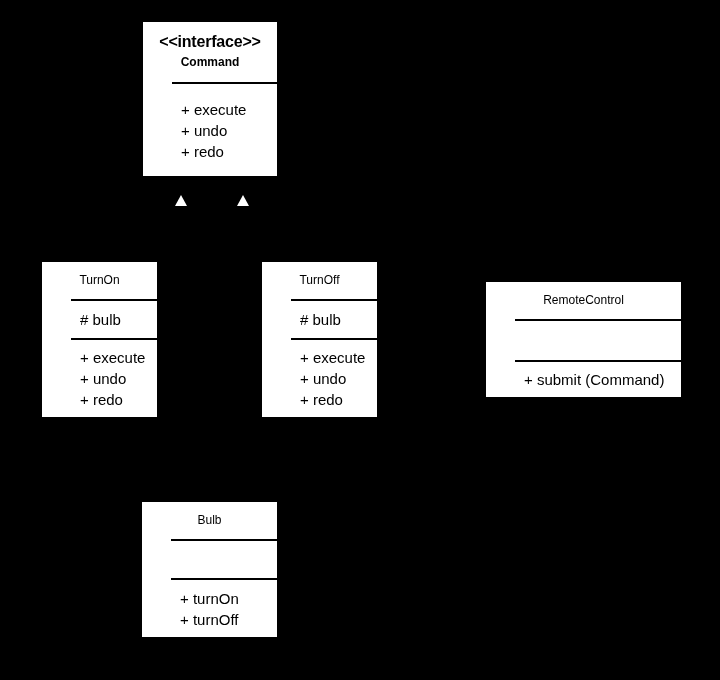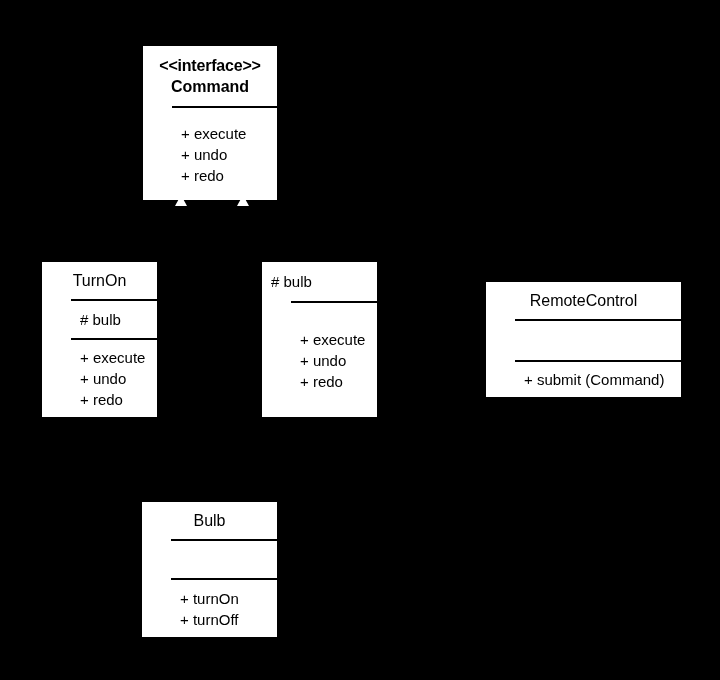--- a/index.html
+++ b/index.html
@@ -56,21 +56,21 @@
   }
 
   .stereotype {
     font-size: 16px;
     font-weight: bold;
     line-height: 21px;
     letter-spacing: -0.2px;
   }
 
   .class-name {
-    font-size: 16px;
+    font-size: 12px;
     line-height: 21px;
   }
 
   .class-name.bold {
     font-weight: bold;
   }
 
   
   .compartment-attrs,
   .compartment-ops {
@@ -105,21 +105,21 @@
     border-left: 6px solid transparent;
     border-right: 6px solid transparent;
     border-bottom: 11px solid #ffffff;
   }
 </style>
 </head>
 <body>
 
 <div id="diagram-canvas">
 
-  <div class="uml-class" id="class-command" style="left:141px; top:44px; width:138px; height:158px;">
+  <div class="uml-class" id="class-command" style="left:141px; top:20px; width:138px; height:158px;">
     <div class="compartment compartment-header" style="height:60px;">
       <div class="stereotype">&lt;&lt;interface&gt;&gt;</div>
       <div class="class-name bold">Command</div>
     </div>
     <div class="compartment compartment-ops" style="flex:1;">
       <div class="member">+ execute</div>
       <div class="member">+ undo</div>
       <div class="member">+ redo</div>
     </div>
   </div>
@@ -132,20 +132,23 @@
       <div class="member"># bulb</div>
     </div>
     <div class="compartment compartment-ops" style="flex:1;">
       <div class="member">+ execute</div>
       <div class="member">+ undo</div>
       <div class="member">+ redo</div>
     </div>
   </div>
 
   <div class="uml-class" id="class-turnoff" style="left:260px; top:260px; width:119px; height:159px;">
+    <div class="compartment compartment-header" style="height:37px;">
+      <div class="class-name">TurnOff</div>
+    </div>
     <div class="compartment compartment-attrs" style="height:39px;">
       <div class="member"># bulb</div>
     </div>
     <div class="compartment compartment-ops" style="flex:1;">
       <div class="member">+ execute</div>
       <div class="member">+ undo</div>
       <div class="member">+ redo</div>
     </div>
   </div>
 

